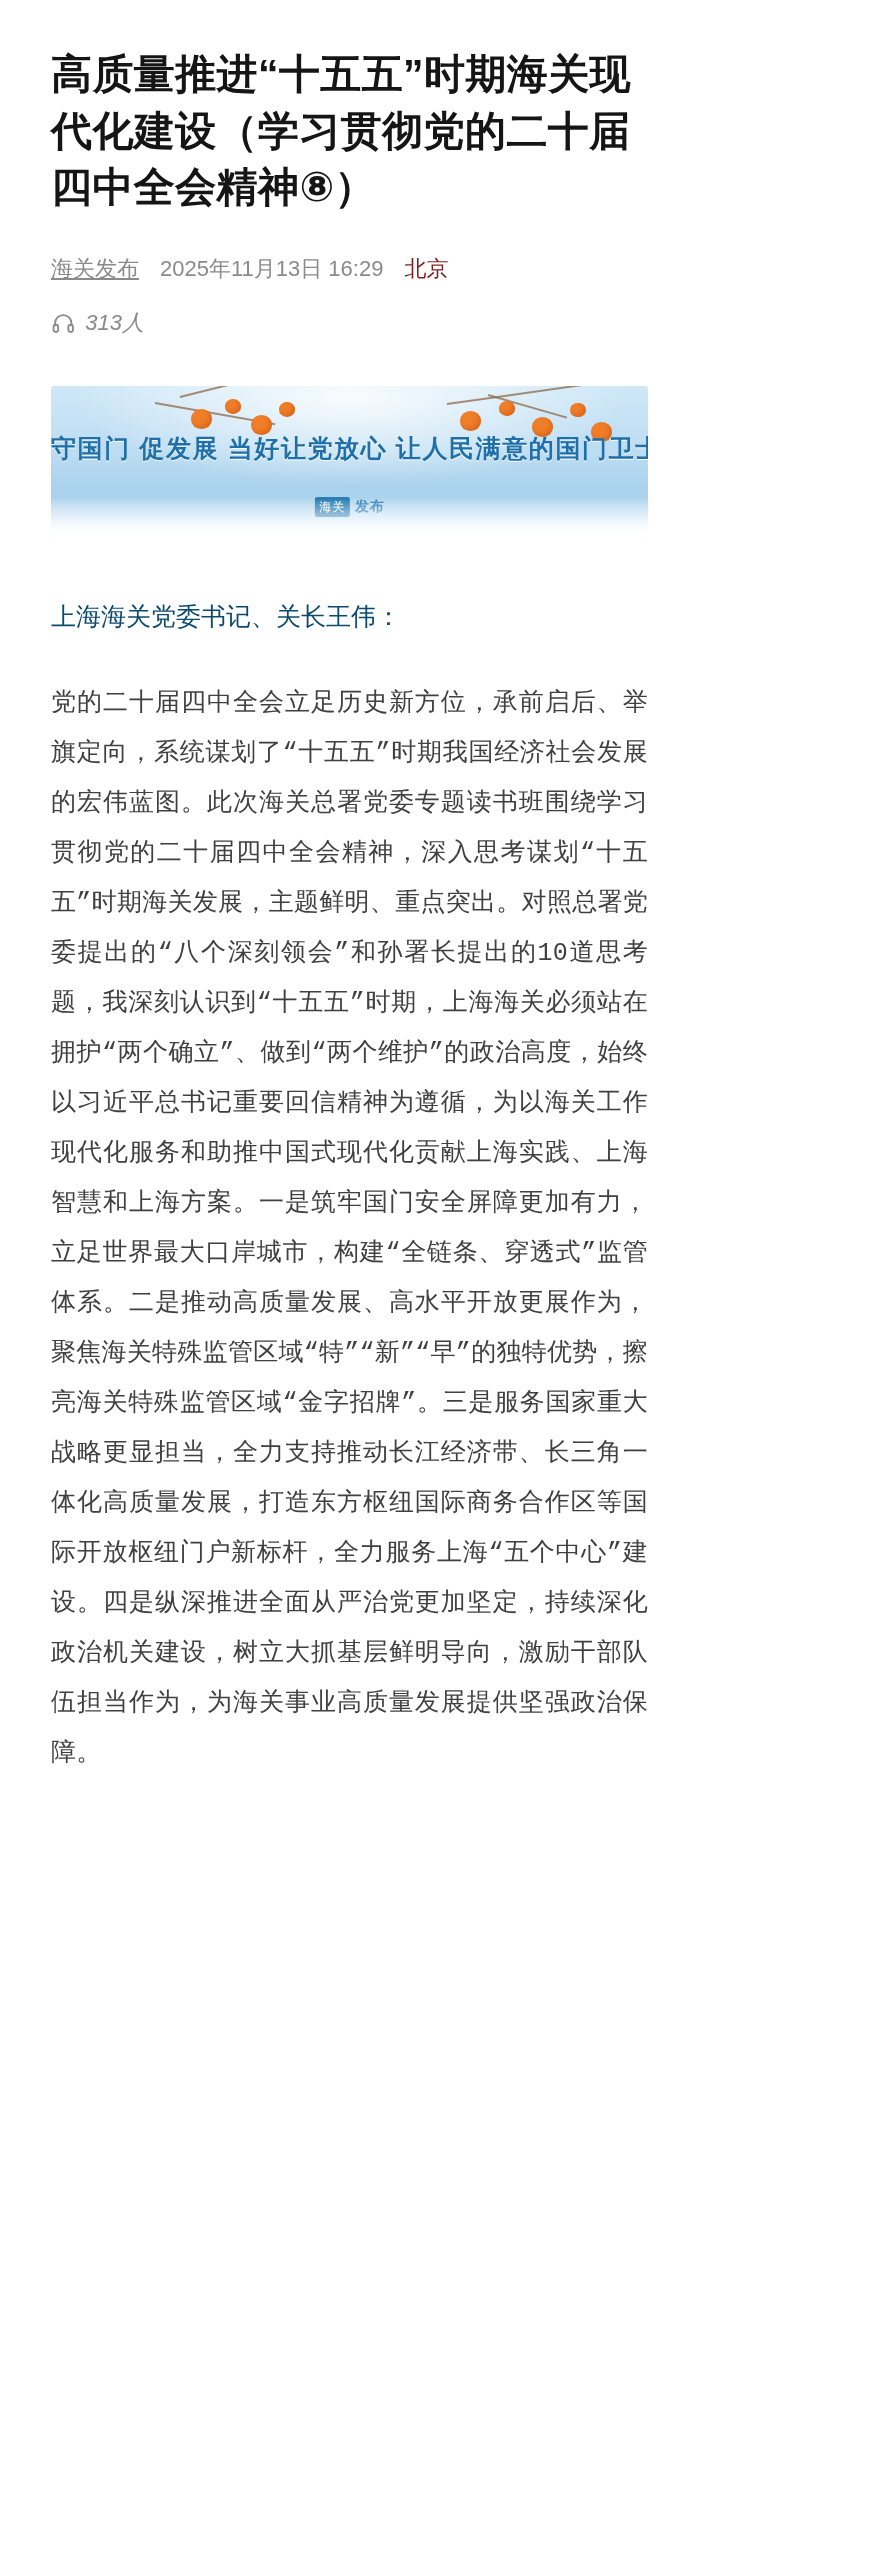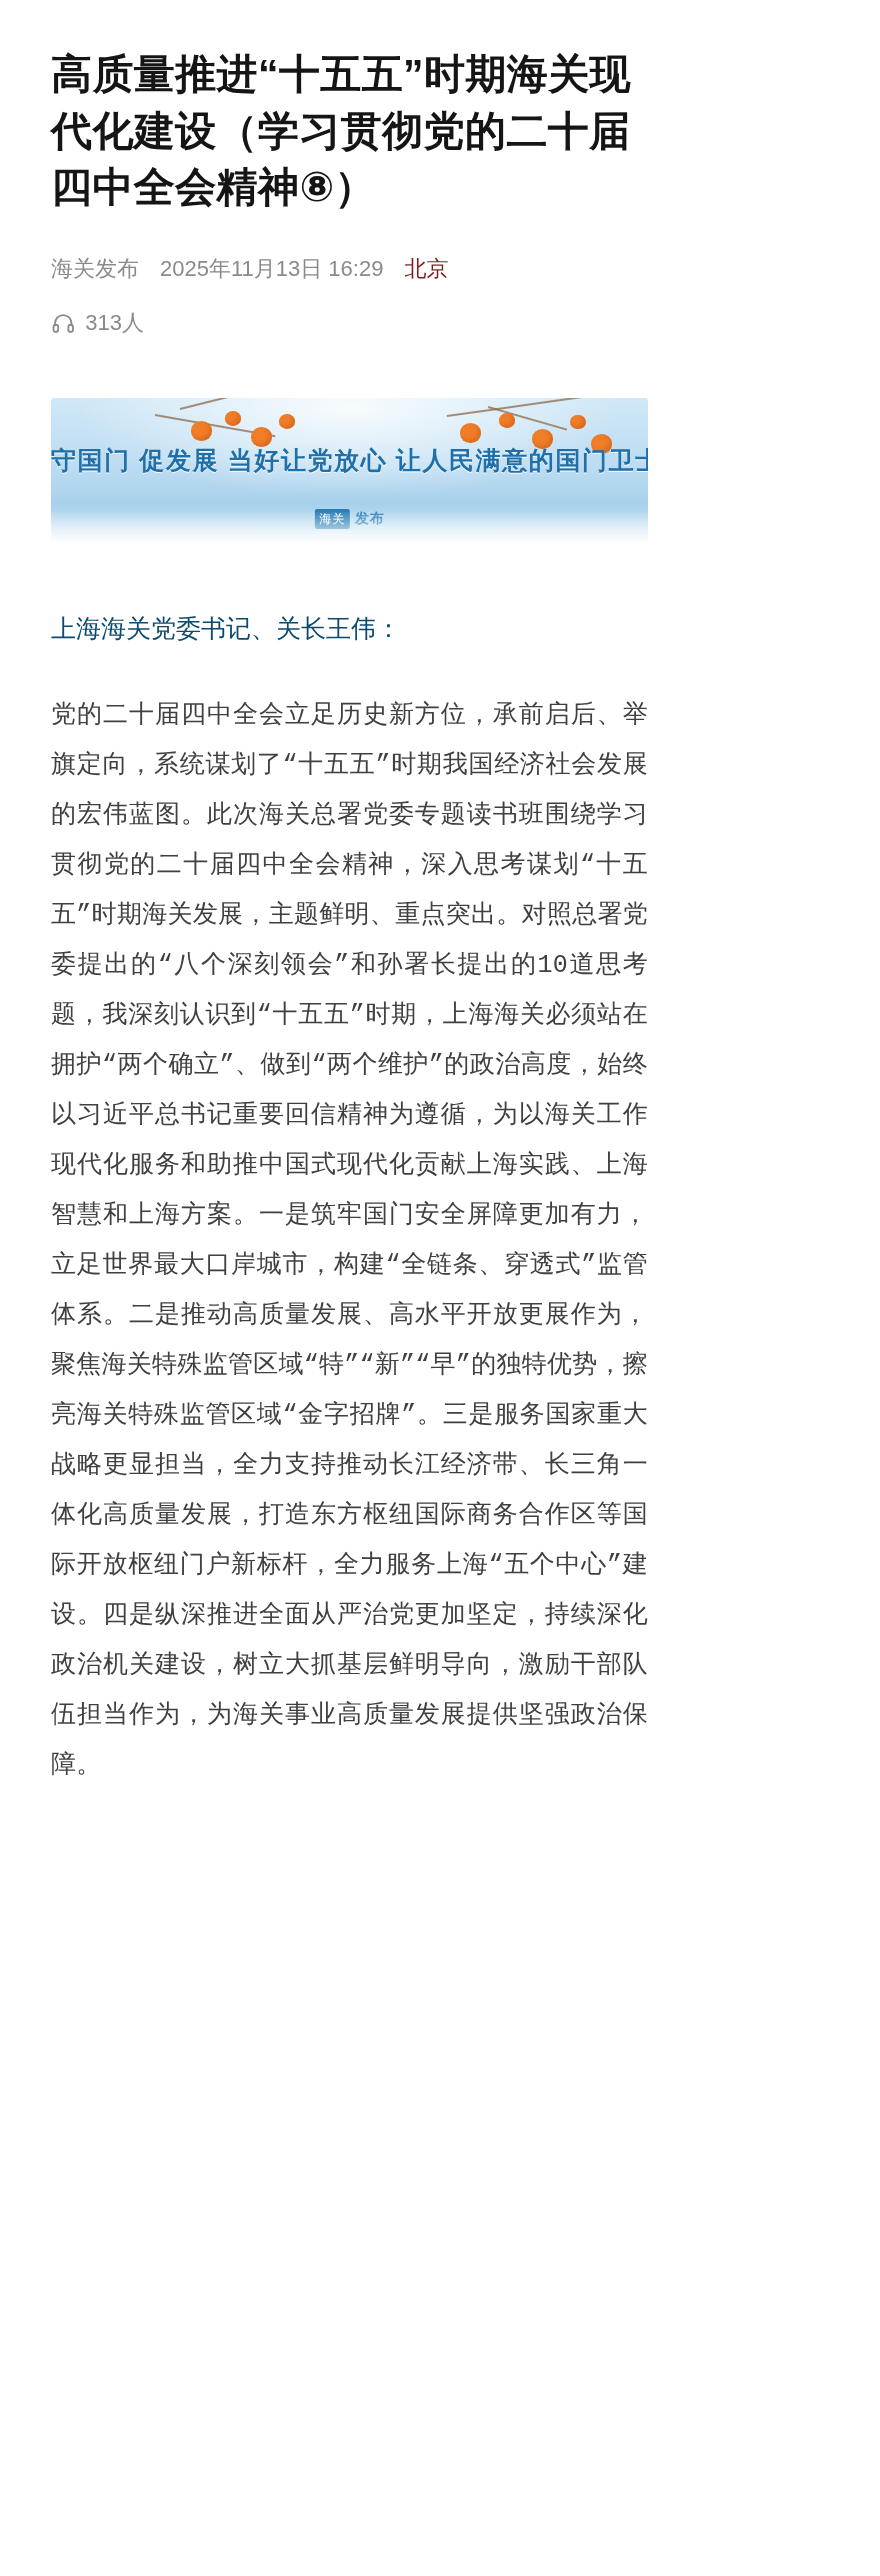--- a/index.html
+++ b/index.html
@@ -32,32 +32,33 @@
 
   
   .meta-row {
     display: flex;
     align-items: center;
     gap: 21px;
     font-size: 22px;
     color: #8a8a8a;
     margin-bottom: 24.5px;
   }
-  .meta-source { color: #8a8a8a; }
+  .meta-source { color: #8a8a8a; text-decoration: underline; }
   .meta-date { color: #8a8a8a; }
   .meta-location { color: #7f1d1d; }
 
   
   .listen-row {
     display: flex;
     align-items: center;
     gap: 9.8px;
     font-size: 22px;
     color: #8a8a8a;
-    margin-bottom: 60px;
+    margin-bottom: 48px;
+    font-style: italic;
   }
   .headphone-icon svg { display: block; }
 
   
   .banner {
     position: relative;
     width: 100%;
     height: 152px;
     border-radius: 3.3px;
     overflow: hidden;

